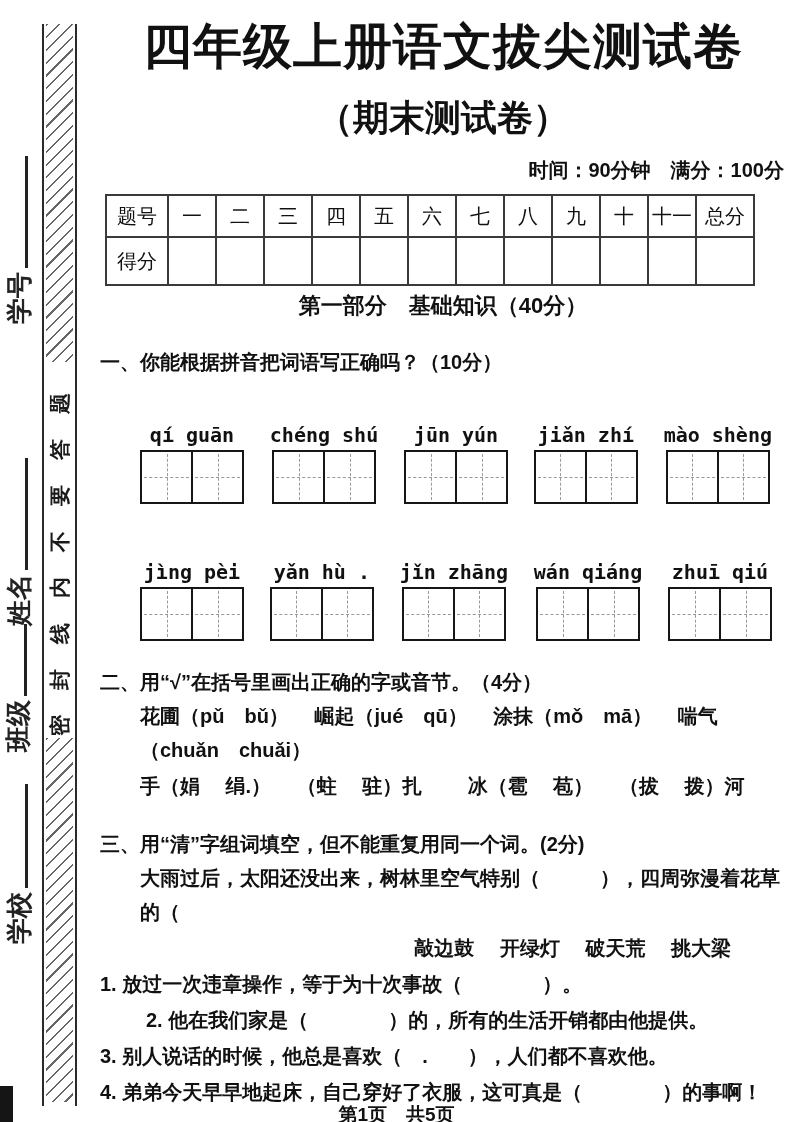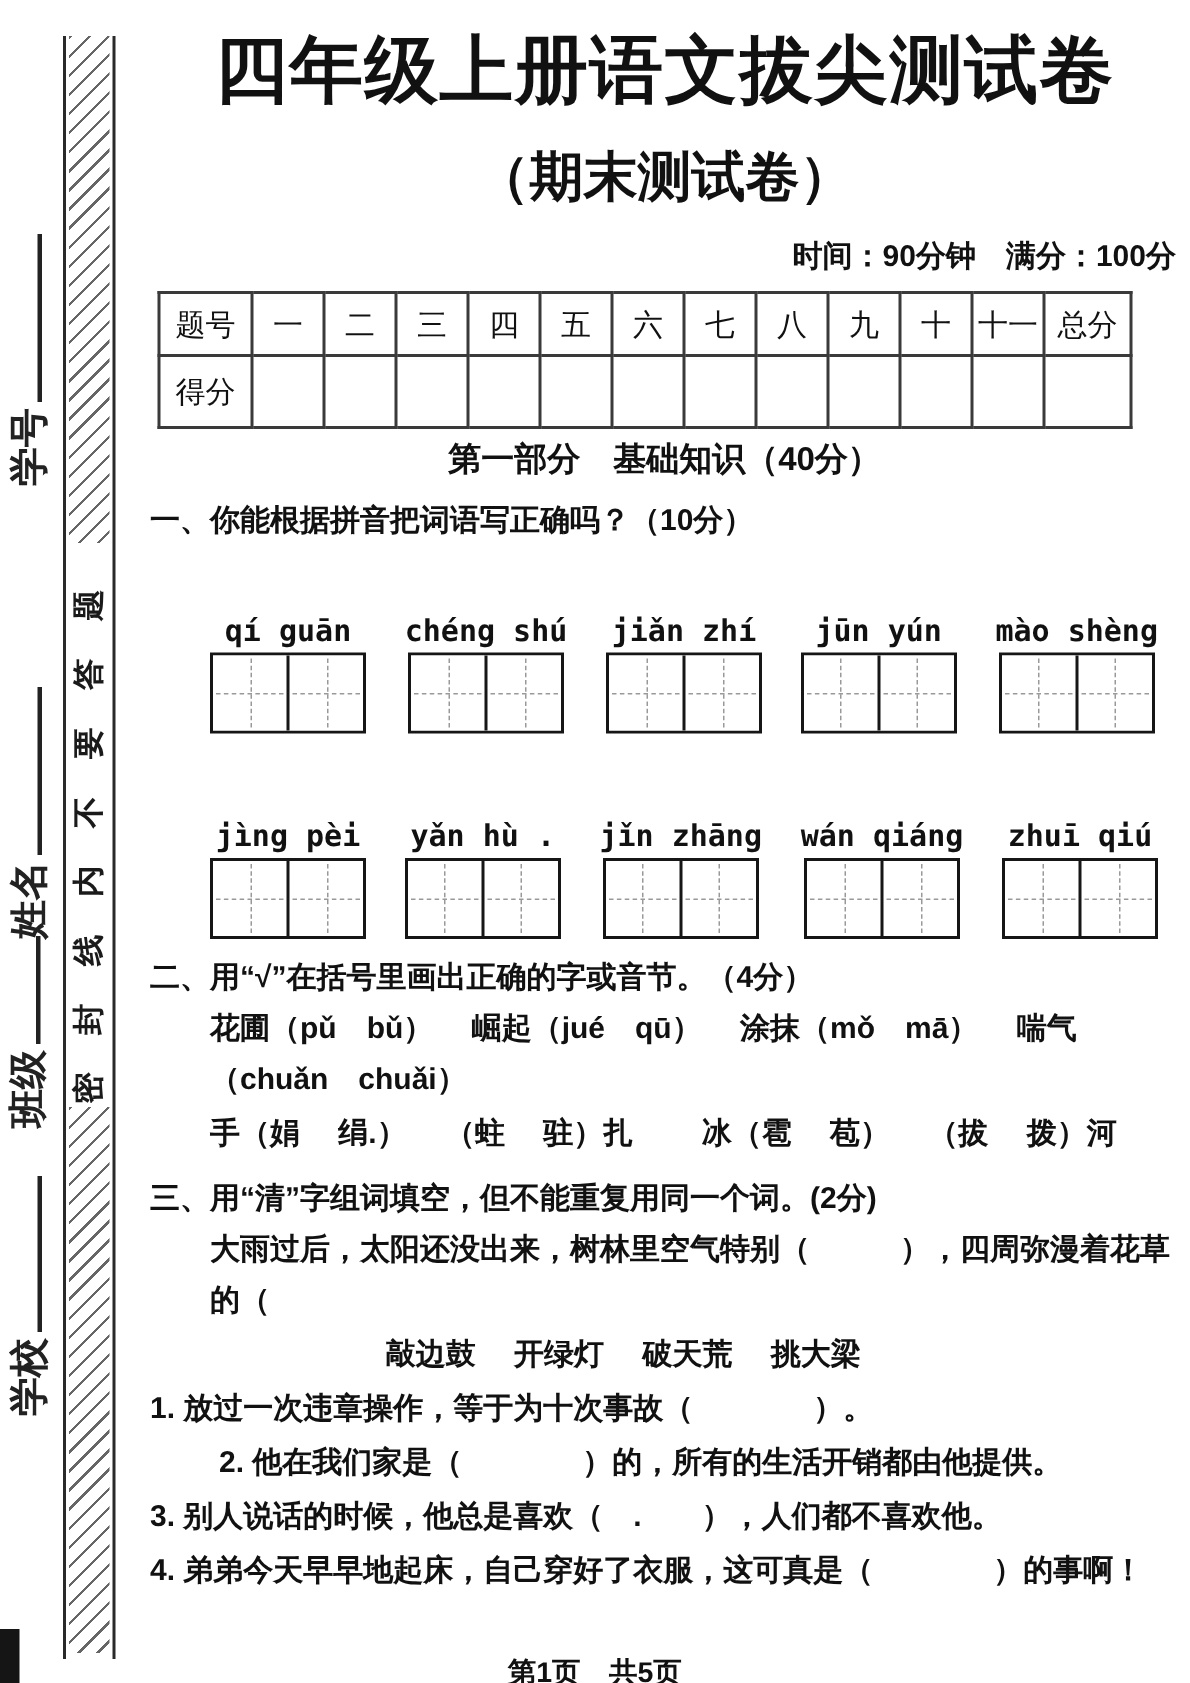--- a/index.html
+++ b/index.html
@@ -23,35 +23,35 @@
   
   #main{position:absolute;left:100px;top:0;width:686px;}
   #title{margin-top:14px;text-align:center;font-size:49px;font-weight:900;letter-spacing:1px;}
   #subtitle{margin-top:14px;text-align:center;font-size:36px;font-weight:800;}
   #meta{margin-top:14px;text-align:right;font-size:20px;font-weight:700;padding-right:2px;}
   table#score-table{margin:10px 0 0 5px;width:650px;border-collapse:collapse;table-layout:fixed;}
   #score-table td{border:2px solid #3a3a3a;text-align:center;font-size:20px;font-weight:400;padding:0;}
   #score-table tr.hdr td{height:40px;}
   #score-table tr.scr td{height:46px;}
   #section-title{margin-top:5px;text-align:center;font-size:22px;font-weight:800;}
-  .q-header{margin-top:11px;font-size:20px;font-weight:700;line-height:30px;}
+  .q-header{margin-top:26px;font-size:20px;font-weight:700;line-height:30px;}
   .q-line{font-size:20px;font-weight:600;line-height:34px;margin-top:2px;}
   
   .py-row{display:flex;justify-content:space-between;padding:0 14px 0 40px;margin-top:6px;}
   .py-unit{display:flex;flex-direction:column;align-items:center;}
   .py-word{font-family:"DejaVu Sans Mono",monospace;font-size:20px;font-weight:700;
            white-space:nowrap;margin-bottom:3px;margin-top:40px;}
   .tian-grid{display:flex;border:2.5px solid #161616;}
   .cell{position:relative;width:49px;height:50px;background:#fff;}
   .cell + .cell{border-left:2px solid #161616;}
   .cell::before{content:"";position:absolute;left:50%;top:2px;bottom:2px;border-left:1.5px dashed #999;}
   .cell::after{content:"";position:absolute;top:50%;left:2px;right:2px;border-top:1.5px dashed #999;}
   .ind2{padding-left:40px;}  .ind1{padding-left:22px;}  .ind05{padding-left:8px;}
   .ind3{padding-left:46px;}
-  #word-bank{text-align:center;padding-right:55px;}
+  #word-bank{text-align:right;padding-right:55px;}
   #footer{position:absolute;left:0;top:1102px;width:100%;text-align:center;
           font-size:19px;font-weight:600;}
 </style>
 </head>
 <body>
 
 <div id="page">
 
   <div class="side-label" style="left:-65px;top:223px;">
     <span>学号</span><span class="blank" style="width:112px"></span>
@@ -125,28 +125,28 @@
           </div>
       </div>
       <div class="py-unit">
         <div class="py-word">chéng shú</div>
         <div class="tian-grid">
             <div class="cell"></div>
             <div class="cell"></div>
           </div>
       </div>
       <div class="py-unit">
+        <div class="py-word">jūn yún</div>
+        <div class="tian-grid">
+            <div class="cell"></div>
+            <div class="cell"></div>
+          </div>
+      </div>
+      <div class="py-unit">
         <div class="py-word">jiǎn zhí</div>
-        <div class="tian-grid">
-            <div class="cell"></div>
-            <div class="cell"></div>
-          </div>
-      </div>
-      <div class="py-unit">
-        <div class="py-word">jūn yún</div>
         <div class="tian-grid">
             <div class="cell"></div>
             <div class="cell"></div>
           </div>
       </div>
       <div class="py-unit">
         <div class="py-word">mào shèng</div>
         <div class="tian-grid">
             <div class="cell"></div>
             <div class="cell"></div>

